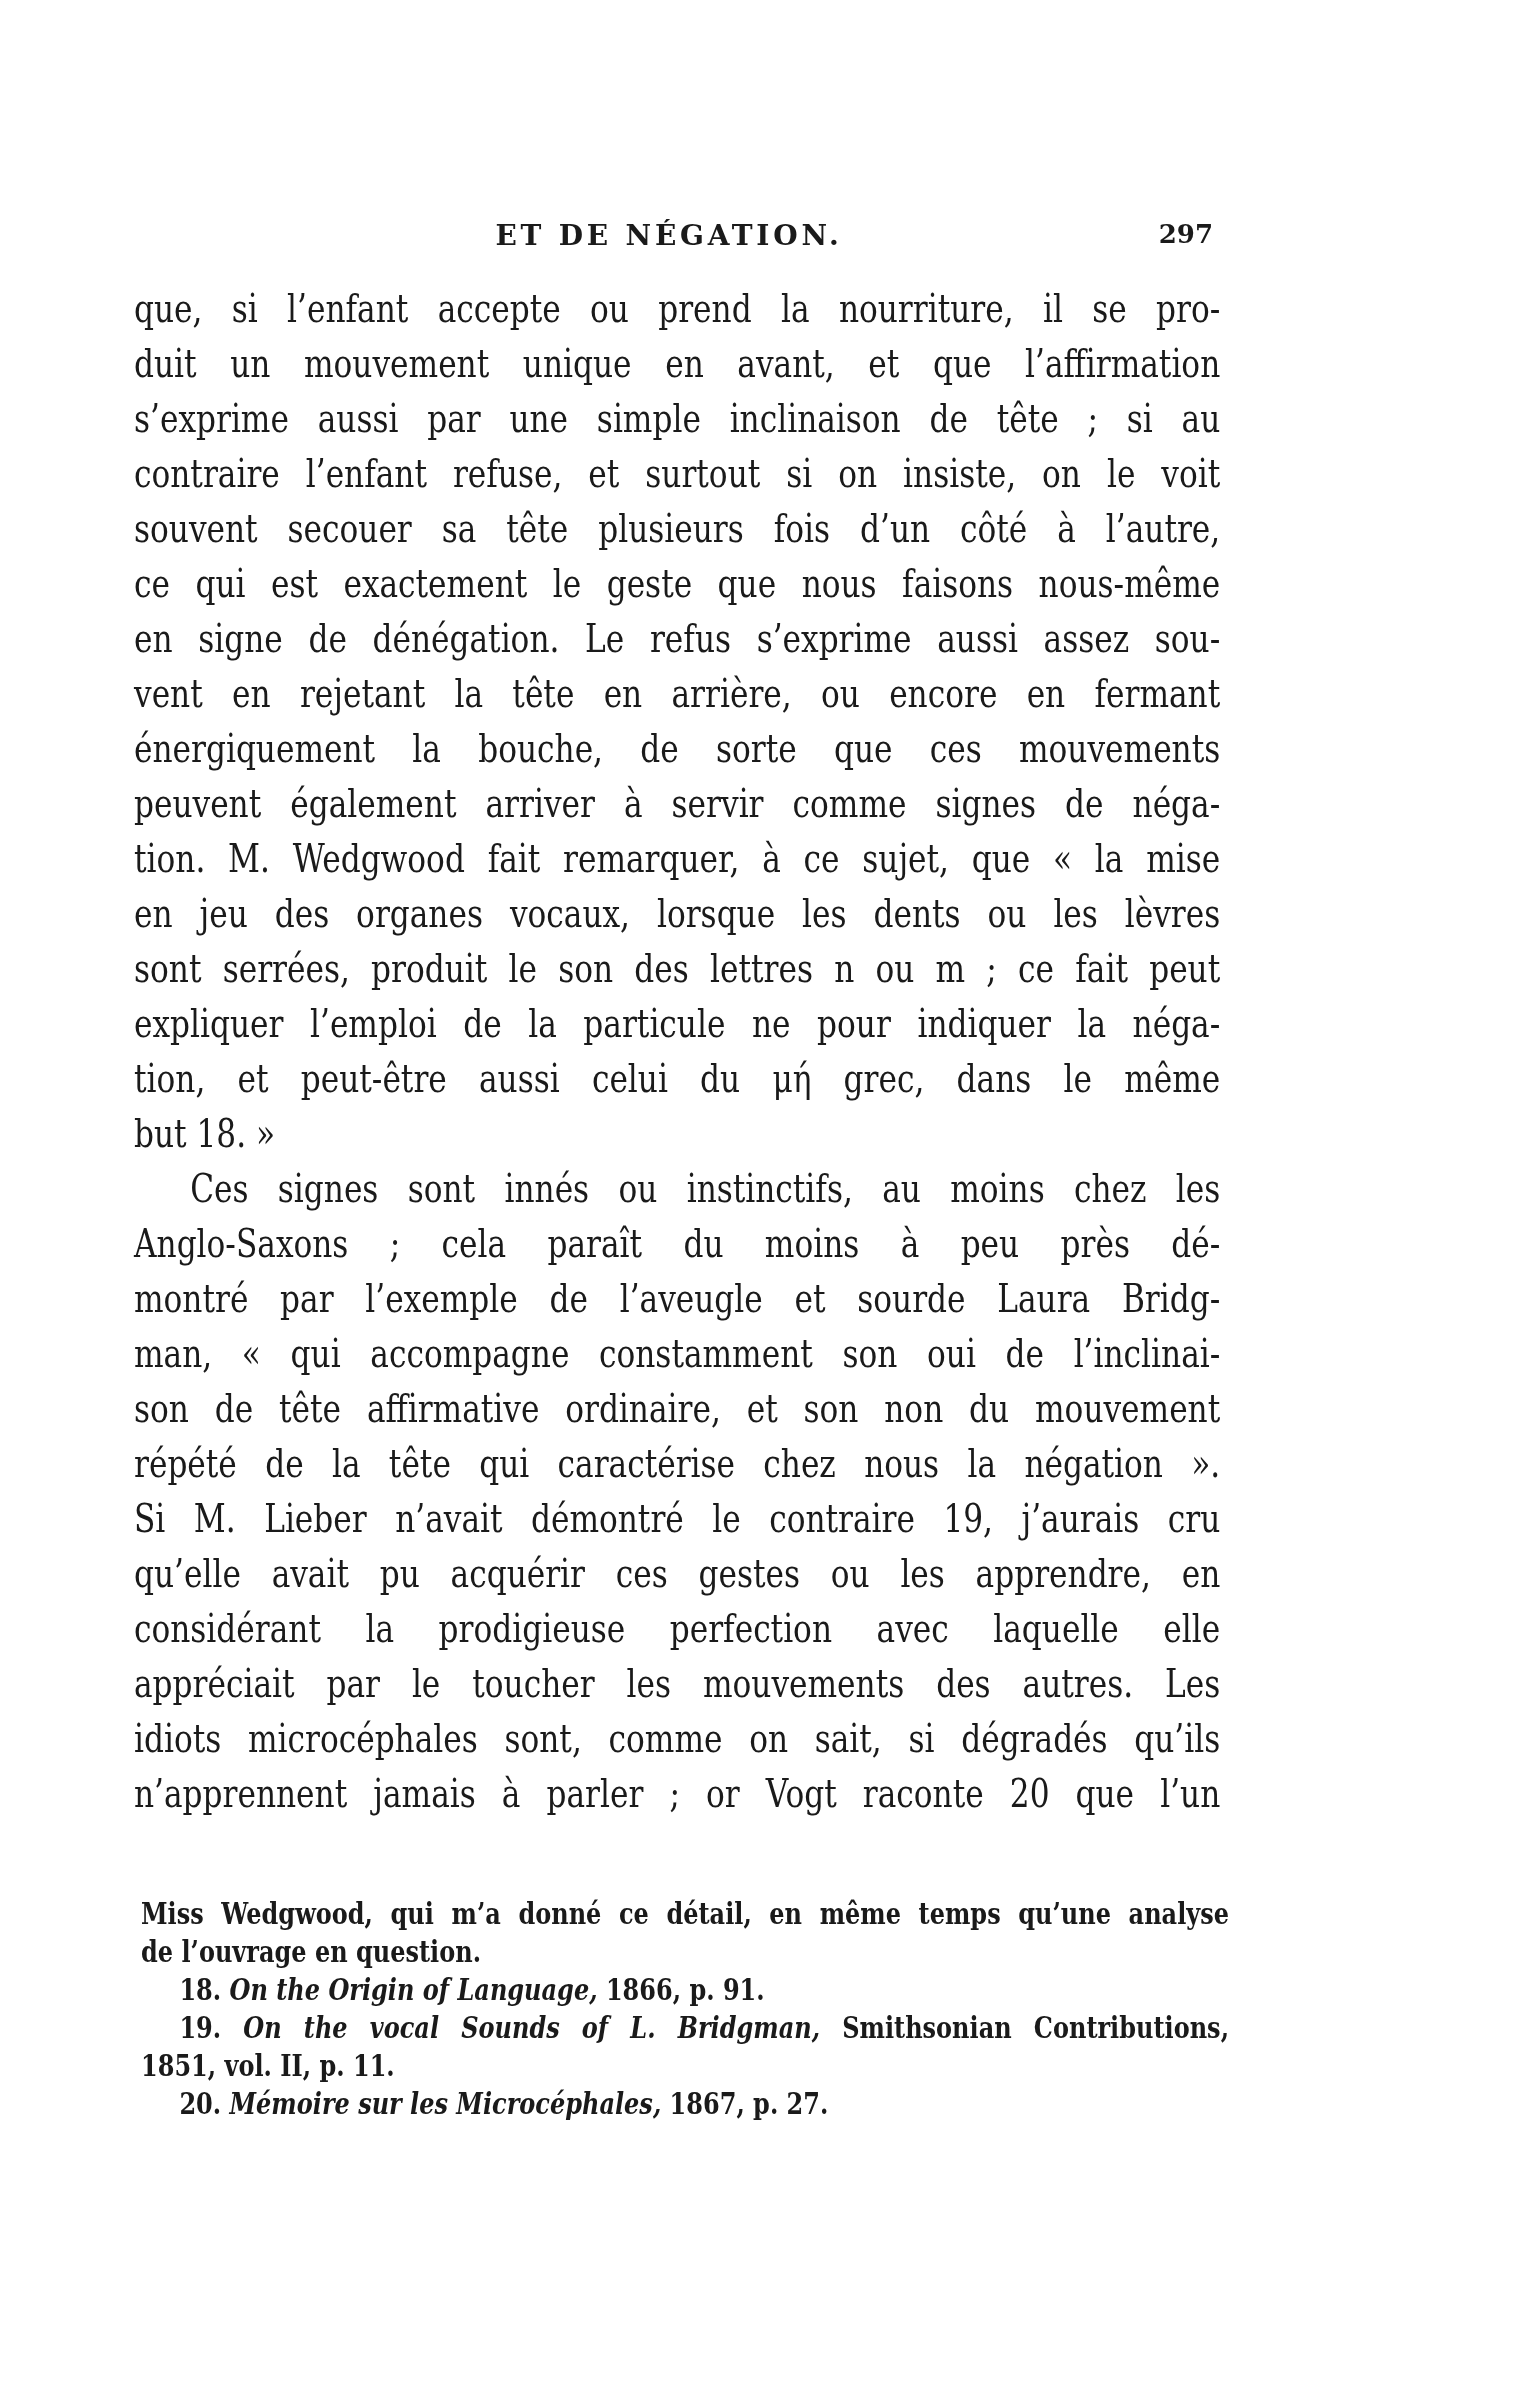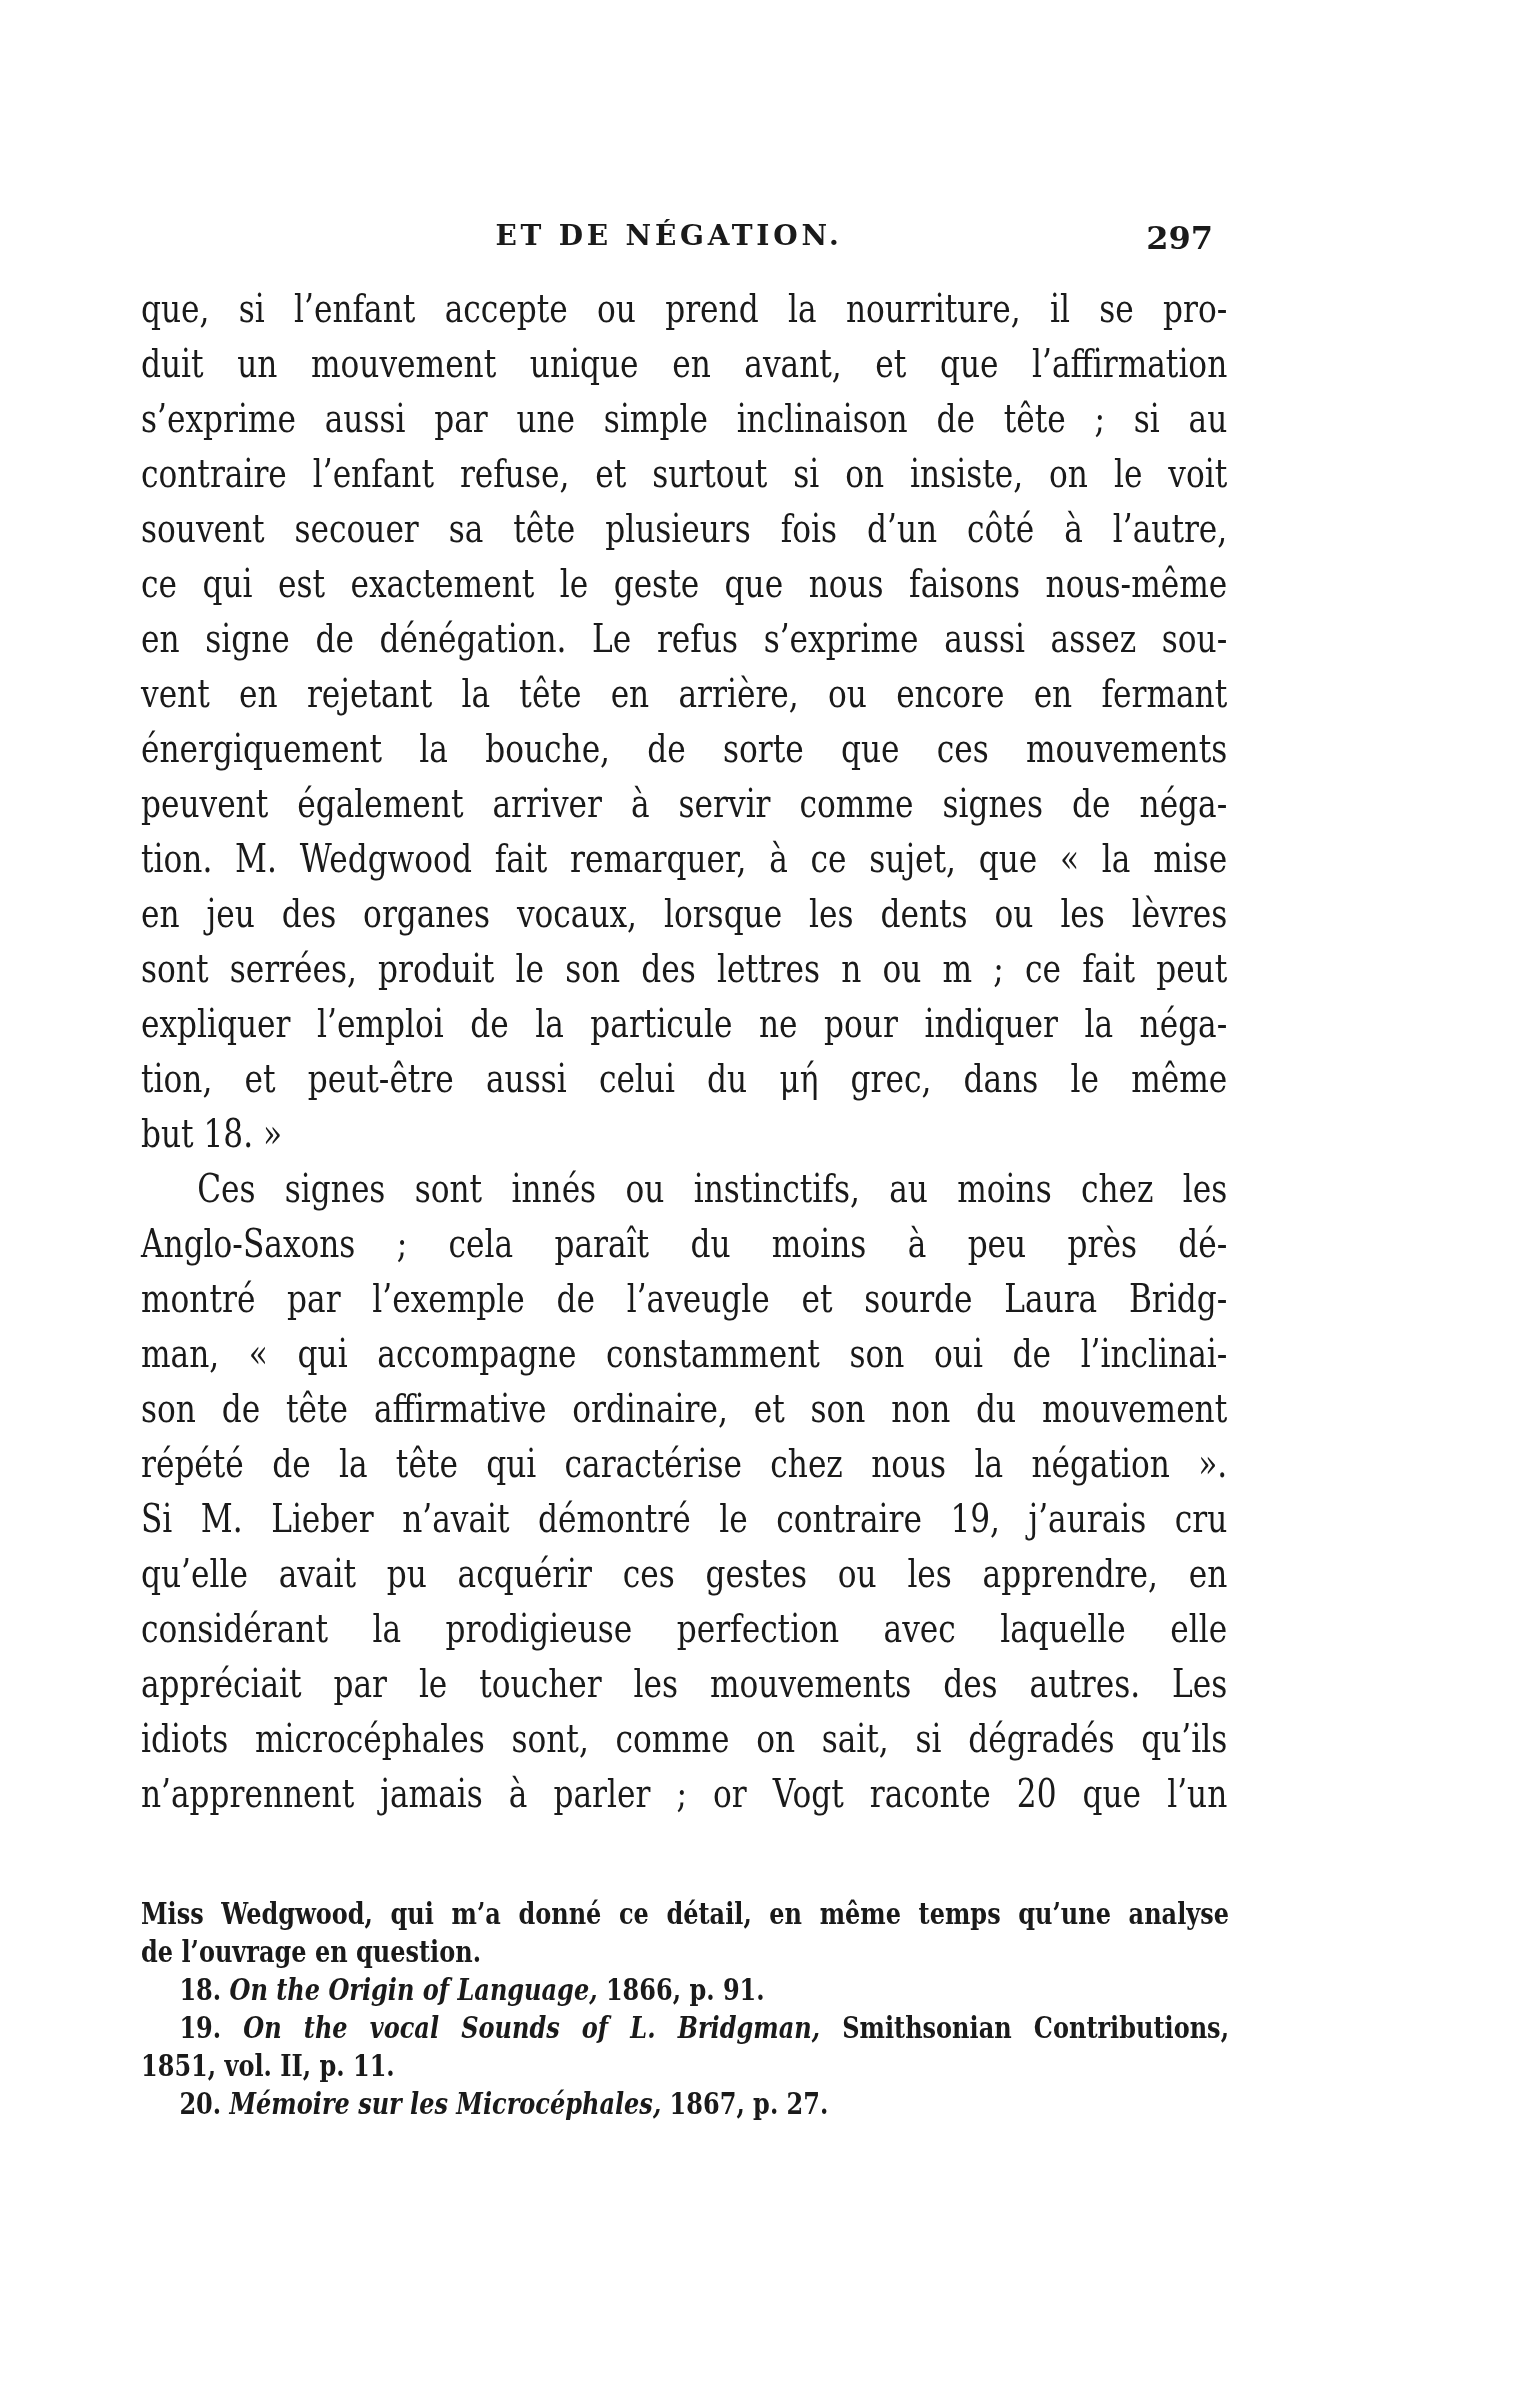--- a/index.html
+++ b/index.html
@@ -1,22 +1,22 @@
 <!DOCTYPE html>
 <html style="font-size:7.7px"><head>
 <meta charset="utf-8">
 <style>
   html, body { margin: 0; padding: 0; background: #ffffff; }
   body { width: 1525px; height: 2569px; position: relative; overflow: hidden;
          font-family: "DejaVu Serif", "Liberation Serif", serif; color: #1a1a1a; }
   .running-head { position: absolute; top: 214px; left: 125px; width: 1088px; height: 43px; }
   .running-title { position: absolute; left: 0; right: 0; text-align: center;
          font-size: 28px; letter-spacing: 3.8px; font-weight: bold; top: 4.8px; }
-  .page-number { position: absolute; right: 0; top: 4.8px; font-size: 32px; font-weight: bold; }
-  .body-text { position: absolute; top: 281px; left: 141px; width: 1088px; }
+  .page-number { position: absolute; right: 0; top: 4.8px; font-size: 26px; font-weight: bold; }
+  .body-text { position: absolute; top: 281px; left: 134px; width: 1088px; }
   .line { font-size: 40px; line-height: 55px; height: 55px; white-space: nowrap;
           text-align: justify; text-align-last: justify; transform: scaleX(0.78); transform-origin: left center; width: 128%; }
   .line.last { text-align-last: left; }
   .line.indent { padding-left: 72px; box-sizing: border-box; }
   .footnotes { position: absolute; top: 1895px; left: 125px; width: 1088px; margin-left: 16px; }
   .fn-line { font-size: 30px; line-height: 38px; height: 38px; font-weight: bold; white-space: nowrap;
              transform: scaleX(0.8); transform-origin: left center; width: 125%;
              text-align: justify; text-align-last: justify; }
   .fn-line.last { text-align-last: left; }
   .fn-line.indent { padding-left: 48px; box-sizing: border-box; }

